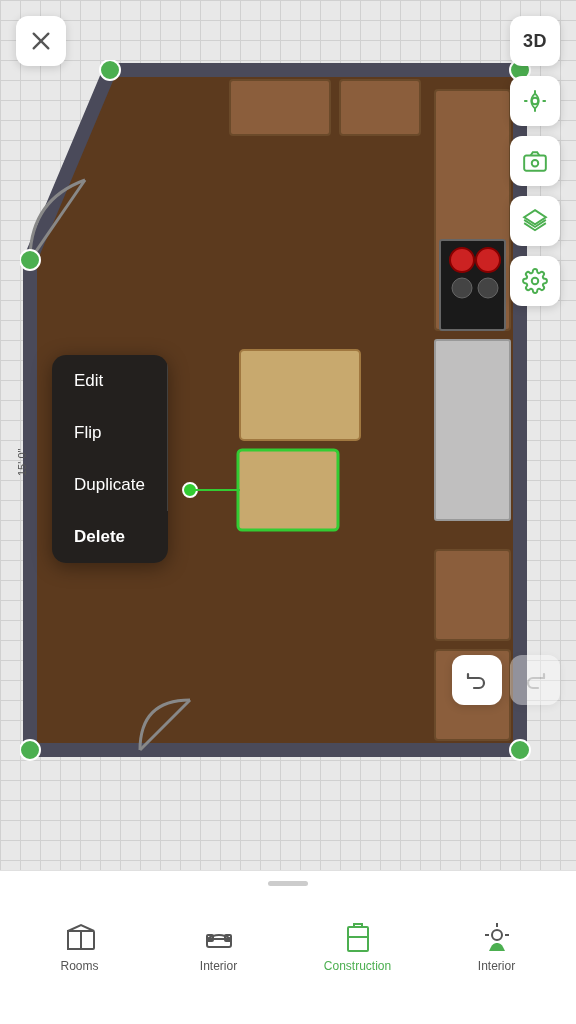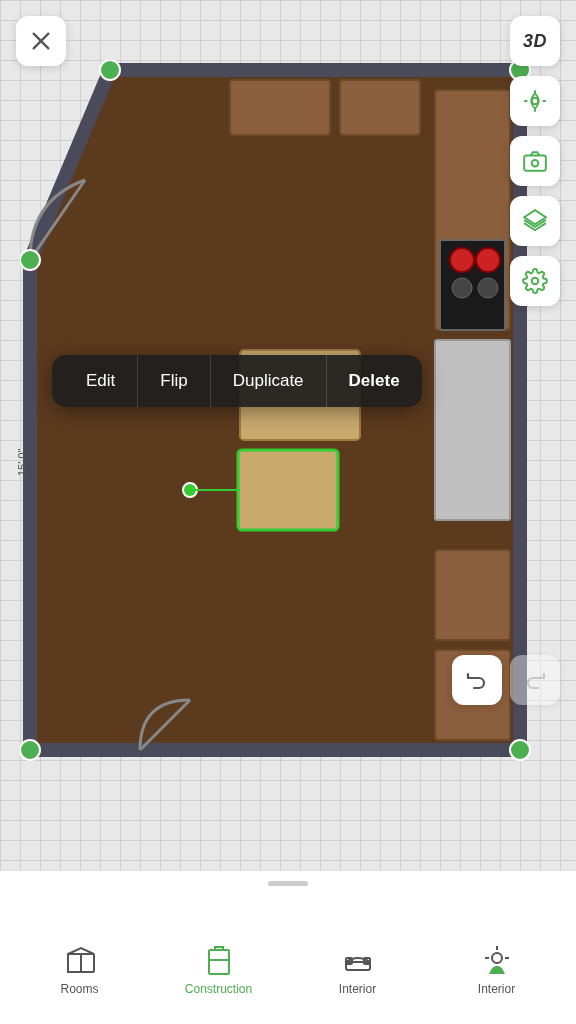--- a/index.html
+++ b/index.html
@@ -41,21 +41,20 @@
     }
     #close-btn svg { width: 22px; height: 22px; }
 
     
     #right-toolbar {
       position: absolute;
       top: 16px; right: 16px;
       display: flex; flex-direction: column;
       gap: 10px;
       z-index: 10;
-      font-style: italic;
     }
     .toolbar-btn {
       width: 50px; height: 50px;
       background: white;
       border-radius: 12px;
       display: flex; align-items: center; justify-content: center;
       box-shadow: 0 2px 8px rgba(0,0,0,0.15);
       cursor: pointer;
     }
     .toolbar-btn svg { width: 26px; height: 26px; }
@@ -75,25 +74,24 @@
     }
 
     
     #context-menu {
       position: absolute;
       top: 355px;
       left: 52px;
       background: rgba(30,30,30,0.92);
       border-radius: 14px;
       display: flex;
-      flex-direction: row;
+      flex-direction: column;
       overflow: hidden;
       z-index: 100;
       box-shadow: 0 4px 20px rgba(0,0,0,0.4);
-      padding-left: 12px;
     }
     .ctx-item {
       padding: 16px 22px;
       color: white;
       font-size: 17px;
       font-weight: 500;
       cursor: pointer;
       white-space: nowrap;
       border-right: 1px solid rgba(255,255,255,0.15);
     }
@@ -148,21 +146,21 @@
       background: #ccc;
       border-radius: 3px;
       margin-top: 10px;
       margin-bottom: 4px;
     }
     #bottom-tabs {
       display: flex;
       flex-direction: row;
       width: 100%;
       flex: 1;
-      align-items: flex-end;
+      align-items: center;
       justify-content: space-around;
       padding: 0 10px;
       padding-bottom: 20px;
     }
     .tab-item {
       display: flex; flex-direction: column;
       align-items: center; justify-content: center;
       gap: 6px;
       cursor: pointer;
       flex: 1;
@@ -295,39 +293,39 @@
   <div id="bottom-handle"></div>
   <div id="bottom-tabs">
 
     <div class="tab-item">
       <svg class="tab-icon" viewBox="0 0 32 32" fill="none" stroke="#555" stroke-width="2">
         <rect x="4" y="10" width="26" height="18" rx="1"></rect>
         <rect x="4" y="10" width="13" height="18"></rect>
         <path d="M4 10 L17 4 L30 10"></path>
       </svg>
       <span class="tab-label">Rooms</span>
-    </div>
-
-    <div class="tab-item active">
-      <svg class="tab-icon" viewBox="0 0 32 32" fill="none" stroke="#4CAF50" stroke-width="2">
-        <rect x="6" y="6" width="20" height="24" rx="1"></rect>
-        <line x1="6" y1="16" x2="26" y2="16"></line>
-        <path d="M12 6 L12 3 L20 3 L20 6"></path>
-      </svg>
-      <span class="tab-label">Construction</span>
     </div>
 
     <div class="tab-item">
       <svg class="tab-icon" viewBox="0 0 32 32" fill="none" stroke="#555" stroke-width="2">
         <rect x="4" y="18" width="24" height="8" rx="2"></rect>
         <rect x="4" y="14" width="6" height="6" rx="1"></rect>
         <rect x="22" y="14" width="6" height="6" rx="1"></rect>
         <path d="M4 18 Q16 10 28 18"></path>
       </svg>
       <span class="tab-label">Interior</span>
+    </div>
+
+    <div class="tab-item active">
+      <svg class="tab-icon" viewBox="0 0 32 32" fill="none" stroke="#4CAF50" stroke-width="2">
+        <rect x="6" y="6" width="20" height="24" rx="1"></rect>
+        <line x1="6" y1="16" x2="26" y2="16"></line>
+        <path d="M12 6 L12 3 L20 3 L20 6"></path>
+      </svg>
+      <span class="tab-label">Construction</span>
     </div>
 
     <div class="tab-item">
       <svg class="tab-icon" viewBox="0 0 32 32" fill="none" stroke="#555" stroke-width="2">
         <circle cx="16" cy="14" r="5"></circle>
         <line x1="16" y1="2" x2="16" y2="6"></line>
         <line x1="16" y1="22" x2="16" y2="26"></line>
         <line x1="4" y1="14" x2="8" y2="14"></line>
         <line x1="24" y1="14" x2="28" y2="14"></line>
         <path d="M10 26 Q12 22 16 22 Q20 22 22 26 L24 30 L8 30 Z" fill="#4CAF50" stroke="none"></path>

